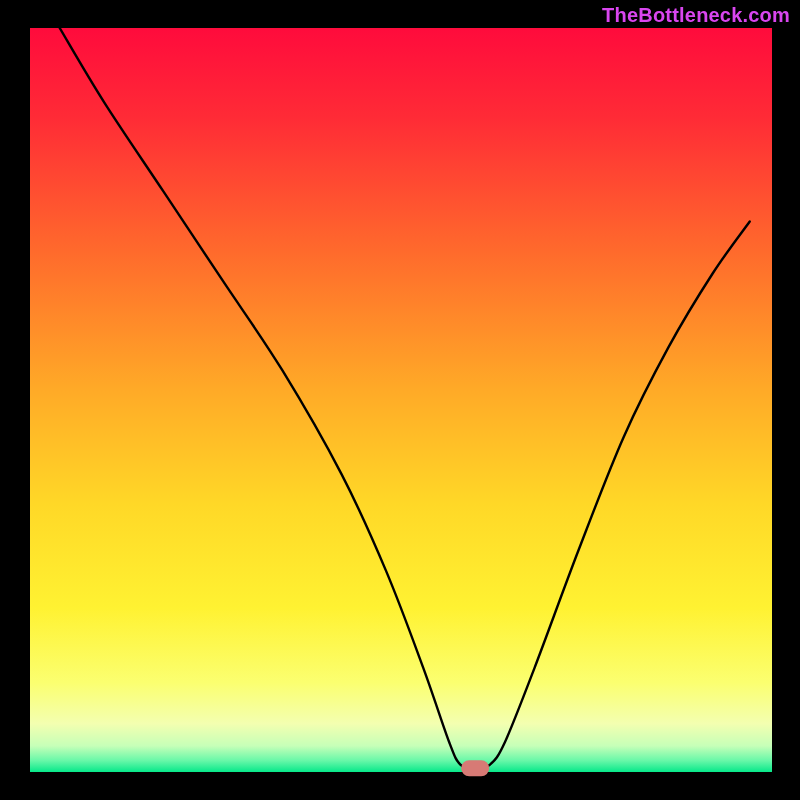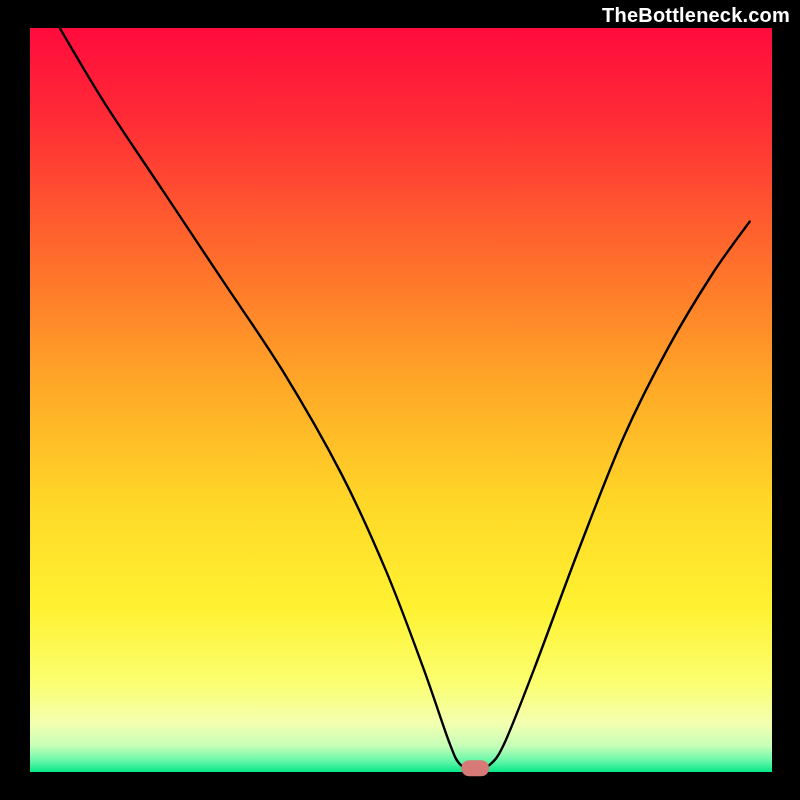--- a/index.html
+++ b/index.html
@@ -10,21 +10,21 @@
     background: #000;
     overflow: hidden;
     font-family: Arial, Helvetica, sans-serif;
   }
   .watermark {
     position: absolute;
     top: 4px;
     right: 10px;
     font-size: 20px;
     font-weight: 600;
-    color: #ffffff;
+    color: #d946ef;
     letter-spacing: 0.2px;
     z-index: 10;
   }
   .stage {
     position: absolute;
     inset: 0;
   }
   svg {
     display: block;
   }

